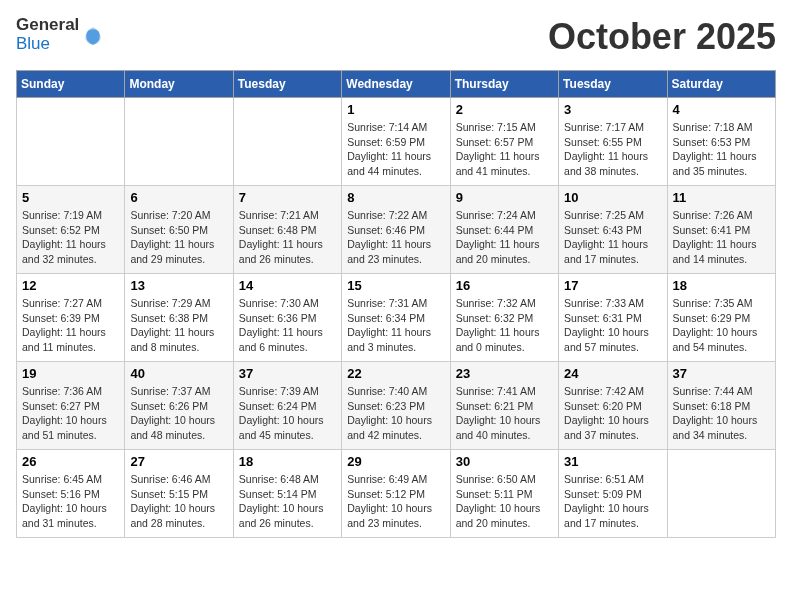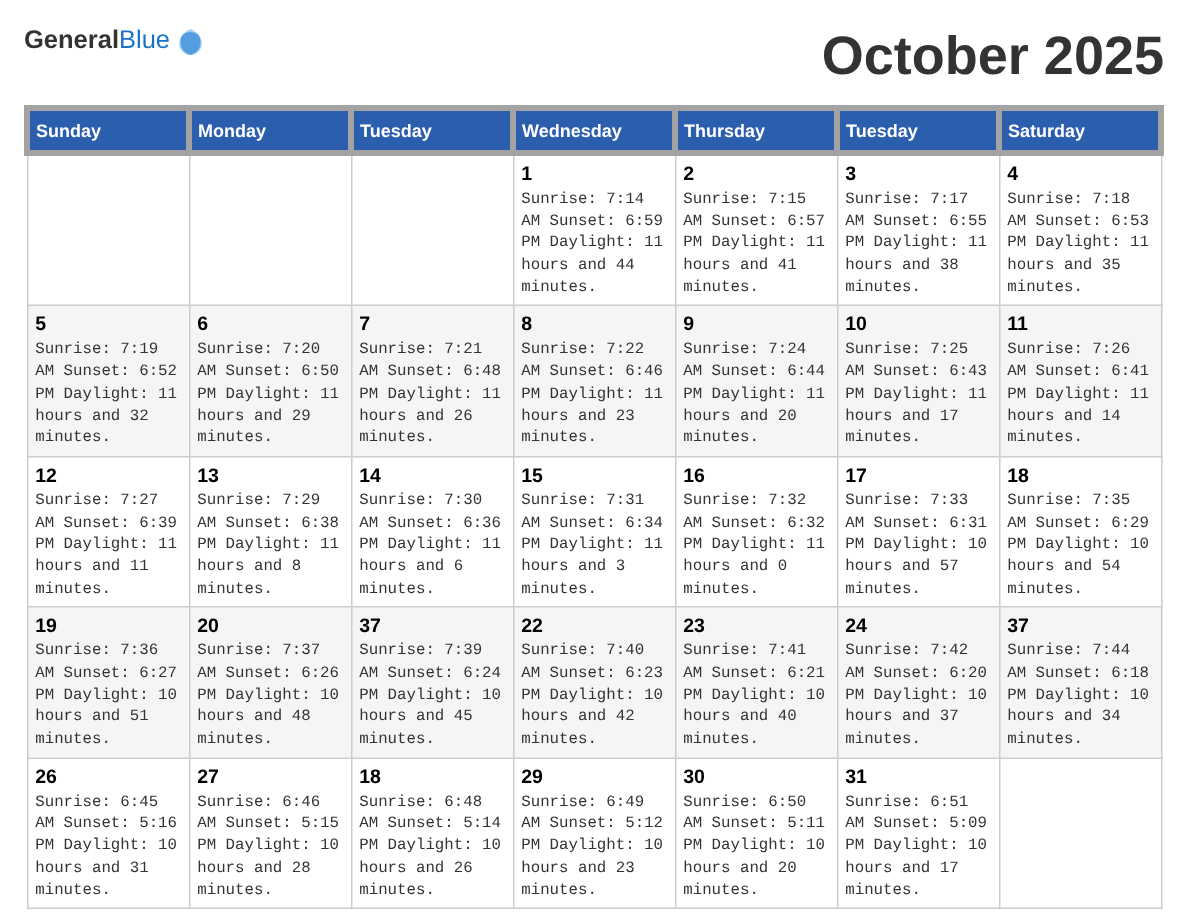--- a/index.html
+++ b/index.html
@@ -15,21 +15,21 @@
       justify-content: space-between;
       align-items: flex-start;
       margin-bottom: 12px;
     }
     .logo {
       display: flex;
       align-items: center;
     }
     .logo-text {
       display: flex;
-      flex-direction: row;
+      flex-direction: column;
       font-weight: bold;
       font-size: 18px;
       line-height: 1.1;
     }
     .logo-icon {
       width: 20px;
       height: 20px;
       margin-left: 4px;
       margin-top: 2px;
     }
@@ -50,21 +50,21 @@
       border-collapse: collapse;
       font-size: 11px;
     }
     .calendar th {
       background: #2b5fad;
       color: #fff;
       padding: 6px 4px;
       text-align: left;
       font-size: 12px;
       font-weight: bold;
-      border: 4px solid #a3a3a3;
+      border: 1px solid #a3a3a3;
     }
     .calendar td {
       border: 1px solid #ccc;
       vertical-align: top;
       padding: 4px 5px;
       height: 88px;
       width: 14.28%;
       background: #fff;
     }
     .calendar tr:nth-child(even) td {
@@ -73,21 +73,20 @@
     .day-number {
       font-weight: bold;
       font-size: 13px;
       margin-bottom: 3px;
       display: block;
     }
     .day-info {
       color: #333;
       font-size: 10.5px;
       line-height: 1.4;
-      font-family: Liberation Mono, monospace;
     }
     .empty-cell {
       background: #fff !important;
     }
   </style>
 </head>
 <body>
 
 <div class="header">
   <div class="logo">
@@ -236,21 +235,21 @@
         </td>
       </tr>
       <tr>
         <td>
           <span class="day-number">19</span>
           <div class="day-info">Sunrise: 7:36 AM
 Sunset: 6:27 PM
 Daylight: 10 hours and 51 minutes.</div>
         </td>
         <td>
-          <span class="day-number">20</span>
+          <span class="day-number">40</span>
           <div class="day-info">Sunrise: 7:37 AM
 Sunset: 6:26 PM
 Daylight: 10 hours and 48 minutes.</div>
         </td>
         <td>
           <span class="day-number">37</span>
           <div class="day-info">Sunrise: 7:39 AM
 Sunset: 6:24 PM
 Daylight: 10 hours and 45 minutes.</div>
         </td>

